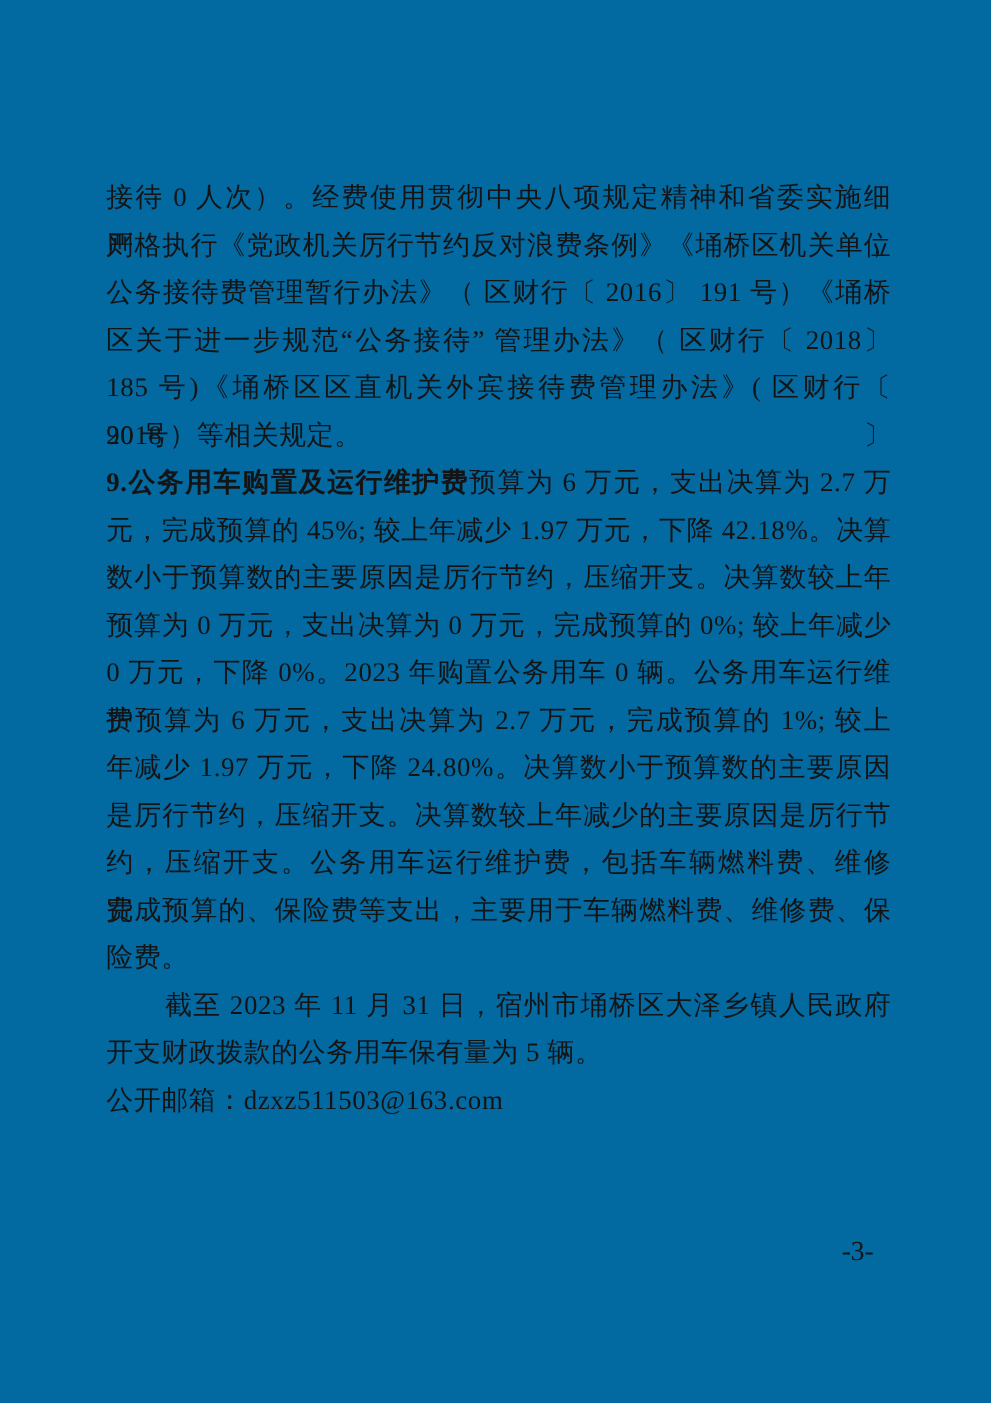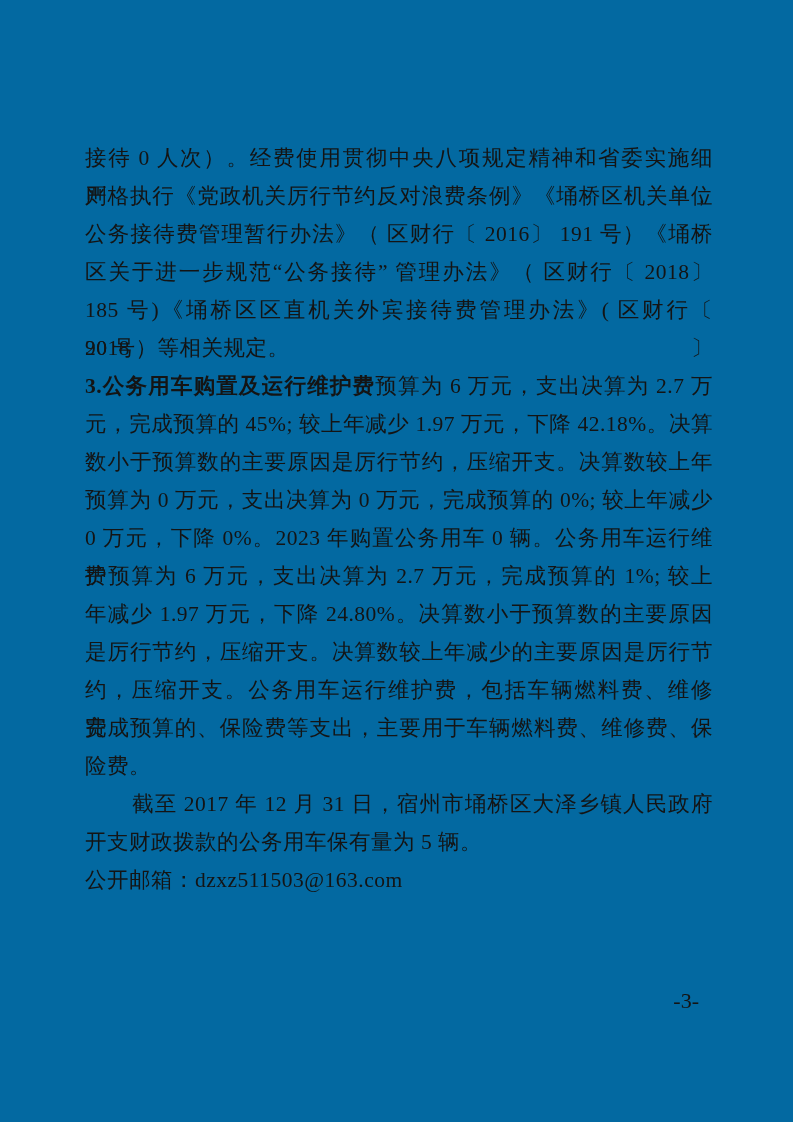--- a/index.html
+++ b/index.html
@@ -55,33 +55,33 @@
 
   <div class="textblock">
 
     <div class="line fill">接待 0 人次）。经费使用贯彻中央八项规定精神和省委实施细则，</div>
     <div class="line fill">严格执行《党政机关厉行节约反对浪费条例》《埇桥区机关单位</div>
     <div class="line fill">公务接待费管理暂行办法》（ 区财行〔 2016〕 191 号）《埇桥</div>
     <div class="line fill">区关于进一步规范“公务接待” 管理办法》（ 区财行〔 2018〕</div>
     <div class="line fill">185 号)《埇桥区区直机关外宾接待费管理办法》( 区财行〔 2018〕</div>
     <div class="line">90 号）等相关规定。</div>
 
-    <div class="line fill"><span class="bold">3.公务用车购置及运行维护费</span><span>预算为 6 万元，支出决算为 2.7 万</span></div>
+    <div class="line fill"><span class="bold">9.公务用车购置及运行维护费</span><span>预算为 6 万元，支出决算为 2.7 万</span></div>
     <div class="line fill">元，完成预算的 45%; 较上年减少 1.97 万元，下降 42.18%。决算</div>
     <div class="line fill">数小于预算数的主要原因是厉行节约，压缩开支。决算数较上年</div>
     <div class="line fill">预算为 0 万元，支出决算为 0 万元，完成预算的 0%; 较上年减少</div>
     <div class="line fill">0 万元，下降 0%。2023 年购置公务用车 0 辆。公务用车运行维护</div>
     <div class="line fill">费预算为 6 万元，支出决算为 2.7 万元，完成预算的 1%; 较上</div>
     <div class="line fill">年减少 1.97 万元，下降 24.80%。决算数小于预算数的主要原因</div>
     <div class="line fill">是厉行节约，压缩开支。决算数较上年减少的主要原因是厉行节</div>
     <div class="line fill">约，压缩开支。公务用车运行维护费，包括车辆燃料费、维修费、</div>
     <div class="line fill">完成预算的、保险费等支出，主要用于车辆燃料费、维修费、保</div>
     <div class="line">险费。</div>
 
-    <div class="line fill indent2">截至 2017 年 12 月 31 日，宿州市埇桥区大泽乡镇人民政府</div>
+    <div class="line fill indent2">截至 2023 年 11 月 31 日，宿州市埇桥区大泽乡镇人民政府</div>
     <div class="line">开支财政拨款的公务用车保有量为 5 辆。</div>
 
     <div class="line">公开邮箱：dzxz511503@163.com</div>
 
   </div>
 
   <div class="pagenum">-3-</div>
 
 </div>
 

